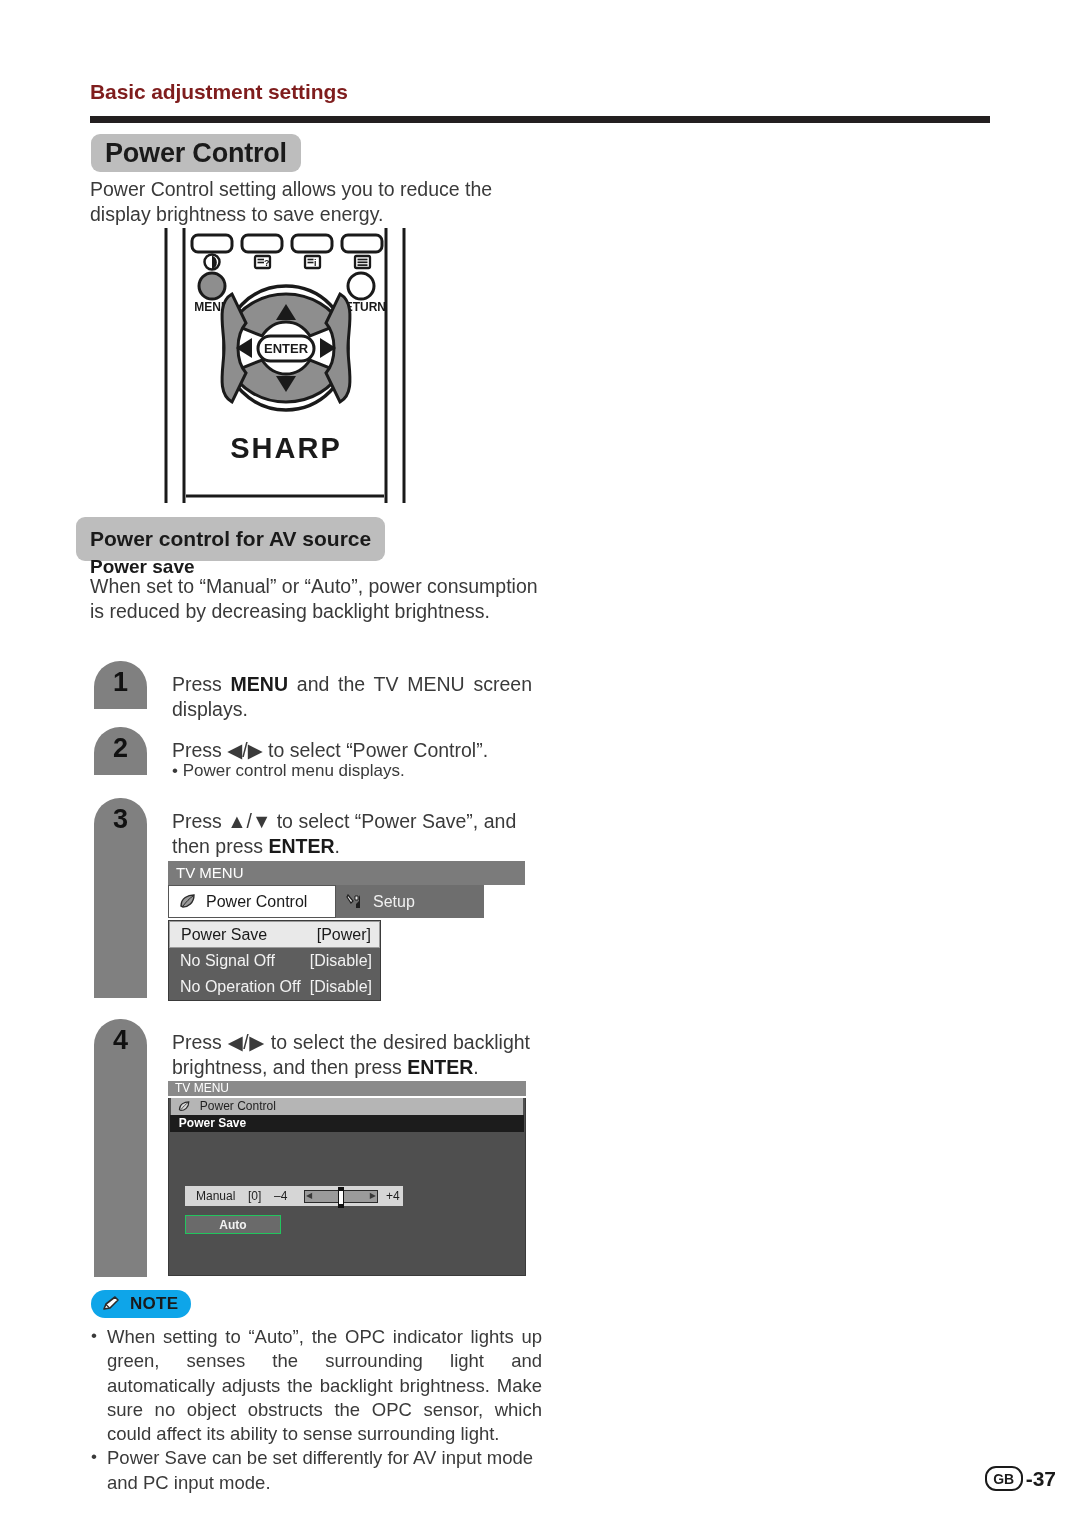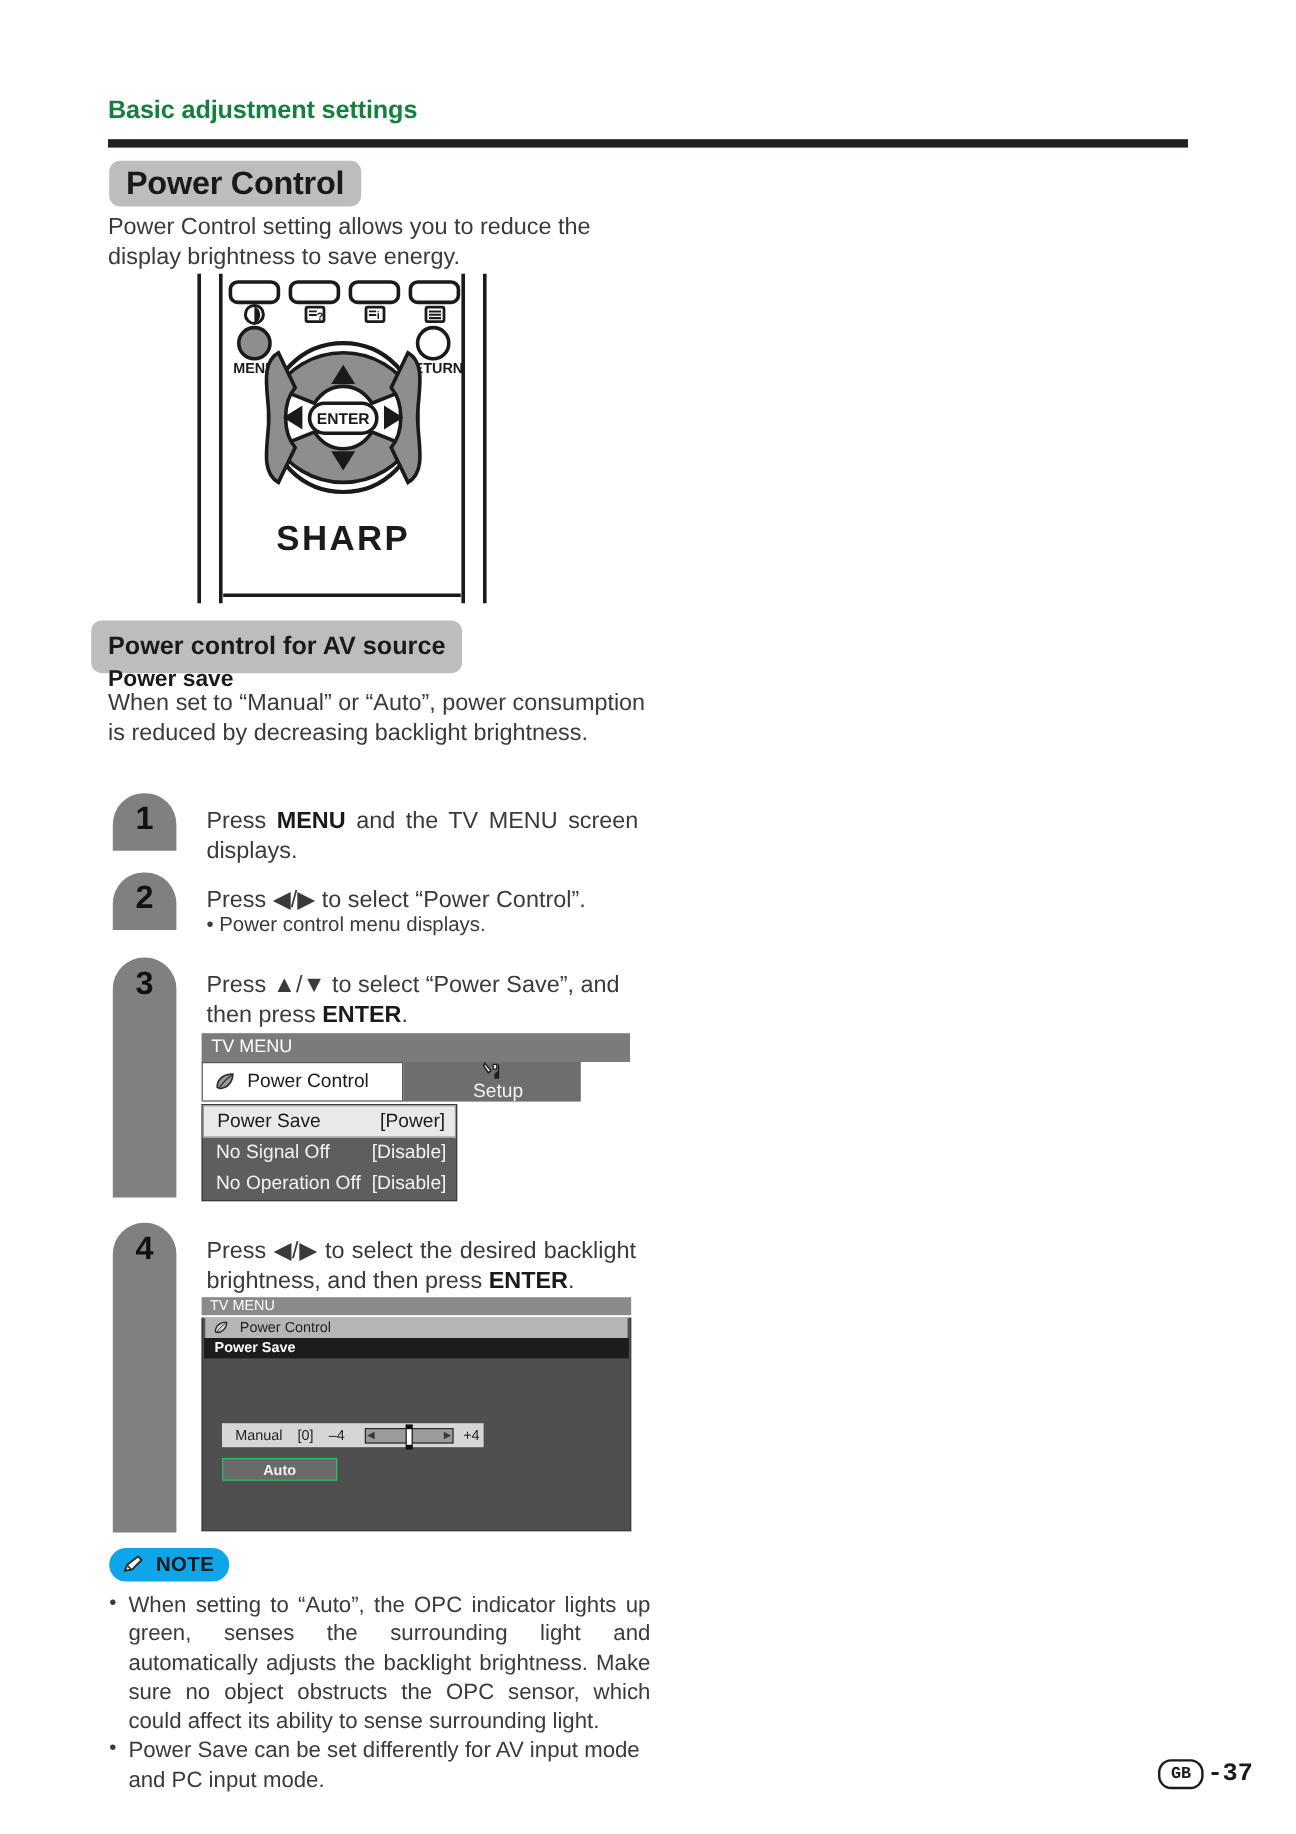--- a/index.html
+++ b/index.html
@@ -22,21 +22,21 @@
   }
 
   
   .running-head {
     position: absolute;
     left: 90px;
     top: 80px;
     font-size: 21px;
     font-weight: bold;
     letter-spacing: -0.1px;
-    color: #15803d;
+    color: #7f1d1d;
   }
   .head-rule {
     position: absolute;
     left: 90px;
     top: 116px;
     width: 900px;
     height: 7px;
     background: #231f20;
   }
 
@@ -169,21 +169,20 @@
   .osd1-tab.active {
     background: #ffffff;
     color: #1a1a1a;
     width: 168px;
     border: 1px solid #555;
   }
   .osd1-tab.inactive {
     background: #6e6e6e;
     color: #f0f0f0;
     width: 148px;
-    flex-direction: column;
   }
   .leaf-icon { margin-right: 9px; display: inline-flex; }
   .osd1-list {
     width: 213px;
     background: #5e5e5e;
     border: 1px solid #3a3a3a;
     box-sizing: border-box;
     margin-top: 2px;
   }
   .osd1-row {
@@ -348,28 +347,27 @@
     position: absolute;
     left: 1px;
     top: -1px;
     font-size: 17px;
   }
   .note-item:last-child { text-align: left; }
 
   
   .footer {
     position: absolute;
-    right: 36px;
+    right: 24px;
     top: 1466px;
     display: flex;
-    align-items: center;
+    align-items: flex-end;
     font-size: 21px;
     font-weight: bold;
     color: #1a1a1a;
-    font-family: Liberation Mono, monospace;
   }
   .gb-mark {
     display: inline-flex;
     align-items: center;
     justify-content: center;
     width: 34px;
     height: 21px;
     border: 2px solid #1a1a1a;
     border-radius: 11px;
     font-size: 14px;

